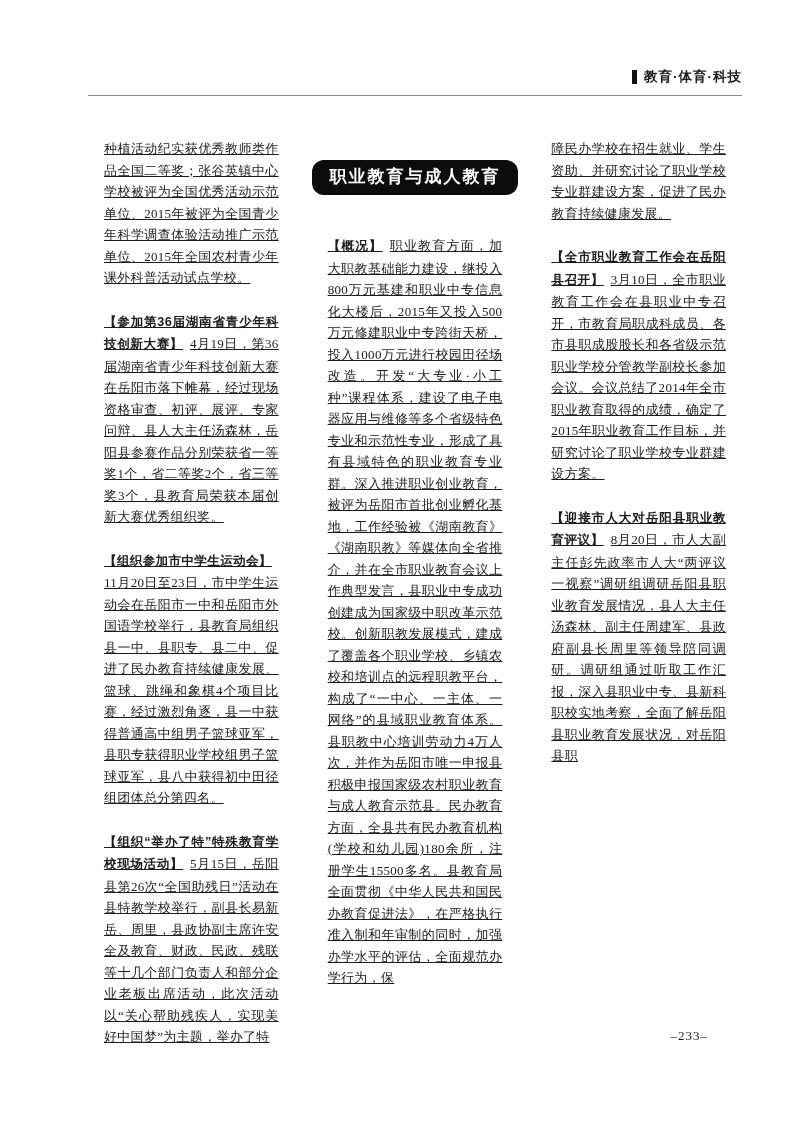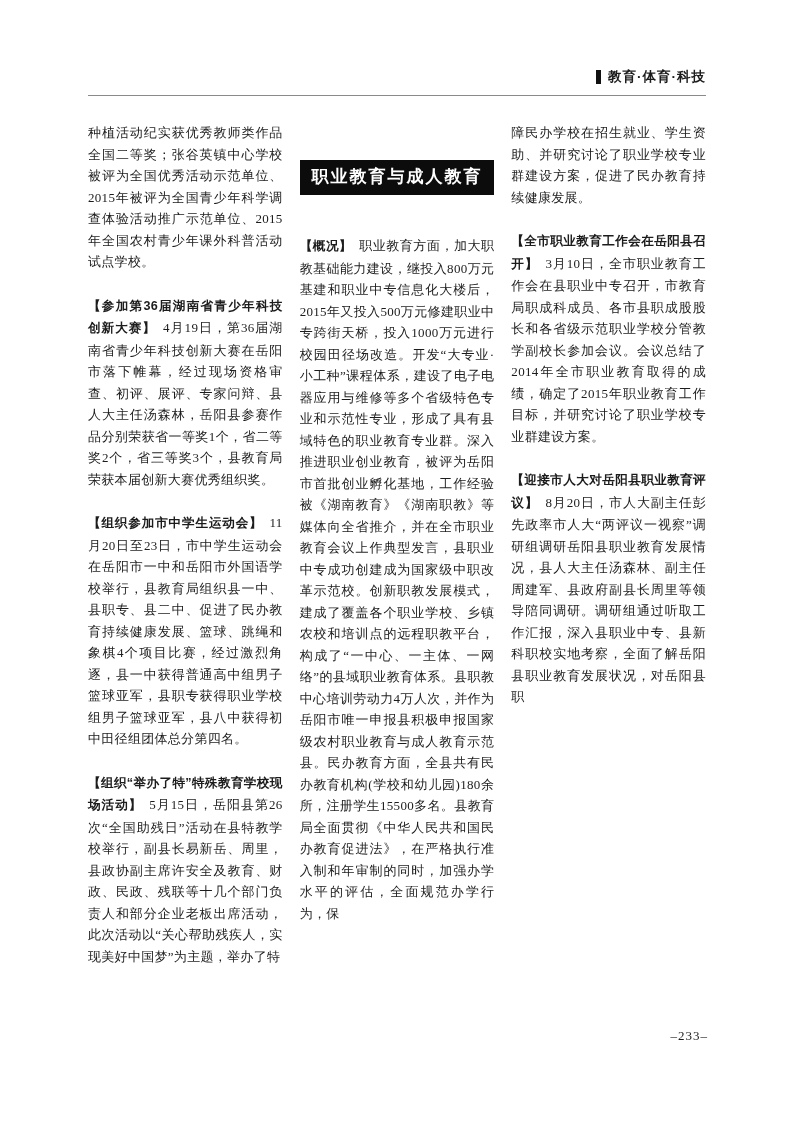--- a/index.html
+++ b/index.html
@@ -3,21 +3,21 @@
 <meta charset="utf-8">
 <style>
   html, body { margin: 0; padding: 0; background: #dddbd8; }
   .page {
     position: relative;
     width: 793px;
     height: 1122px;
     margin: 0 auto;
     background: #ffffff;
     box-sizing: border-box;
-    padding: 68px 87px 0 88px;
+    padding: 68px 51px 0 88px;
     font-family: "Liberation Serif", "DejaVu Serif", serif;
     color: #1c1c1c;
     overflow: hidden;
   }
   
   .running-head {
     display: flex;
     justify-content: flex-end;
     align-items: center;
     border-bottom: 1px solid #8a8a8a;
@@ -43,40 +43,41 @@
     margin-top: 26px;
   }
   .col {
     flex: 1 1 0;
     min-width: 0;
     font-size: 13px;
     line-height: 21.5px;
     text-align: justify;
     letter-spacing: 0.3px;
   }
-  .para { margin: 0; }
+  .para { margin: 16px; text-decoration: underline; }
   .para + .para { margin-top: 22px; }
   .entry-title {
     font-weight: 700;
     font-family: "Liberation Sans", "DejaVu Sans", sans-serif;
     font-size: 12.6px;
     margin-right: 0.55em;
   }
   
   .section-banner {
     margin: 38px 0 40px 0;
     background: #0c0c0c;
     color: #ffffff;
     font-weight: 700;
     font-family: "Liberation Sans", "DejaVu Sans", sans-serif;
     font-size: 17px;
     letter-spacing: 2px;
     text-align: center;
     padding: 6px 2px 7px 2px;
     line-height: 22px;
+    border-radius: 12px;
   }
   
   .page-number {
     position: absolute;
     right: 85px;
     bottom: 78px;
     font-size: 13px;
     letter-spacing: 1px;
   }
 </style>

